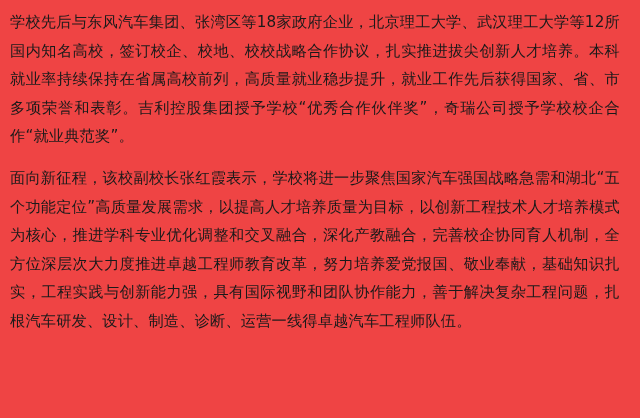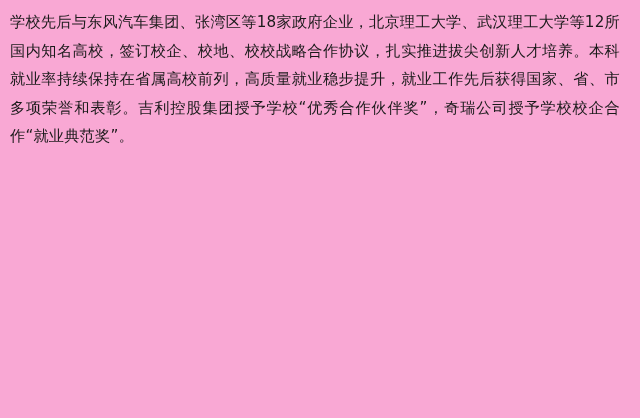--- a/index.html
+++ b/index.html
@@ -11,33 +11,34 @@
     width: 640px;
     height: 418px;
     overflow: hidden;
     font-family: "DejaVu Sans", "Liberation Sans", sans-serif;
   }
   .page {
     width: 640px;
     height: 418px;
     box-sizing: border-box;
     padding: 8px 20px 0 10px;
-    background: #f9a8d4;
+    background: #ef4444;
   }
   .para {
     color: #1a1a1a;
     font-size: 15.2px;
     line-height: 28.6px;
     text-align: justify;
     text-justify: inter-ideograph;
     letter-spacing: 0.2px;
     margin: 0;
   }
   .para + .para {
     margin-top: 13px;
   }
 </style>
 </head>
 <body>
 
 <div class="page">
   <p class="para">学校先后与东风汽车集团、张湾区等18家政府企业，北京理工大学、武汉理工大学等12所国内知名高校，签订校企、校地、校校战略合作协议，扎实推进拔尖创新人才培养。本科就业率持续保持在省属高校前列，高质量就业稳步提升，就业工作先后获得国家、省、市多项荣誉和表彰。吉利控股集团授予学校“优秀合作伙伴奖”，奇瑞公司授予学校校企合作“就业典范奖”。</p>
+  <p class="para">面向新征程，该校副校长张红霞表示，学校将进一步聚焦国家汽车强国战略急需和湖北“五个功能定位”高质量发展需求，以提高人才培养质量为目标，以创新工程技术人才培养模式为核心，推进学科专业优化调整和交叉融合，深化产教融合，完善校企协同育人机制，全方位深层次大力度推进卓越工程师教育改革，努力培养爱党报国、敬业奉献，基础知识扎实，工程实践与创新能力强，具有国际视野和团队协作能力，善于解决复杂工程问题，扎根汽车研发、设计、制造、诊断、运营一线得卓越汽车工程师队伍。</p>
 </div>
 
 </body></html>

